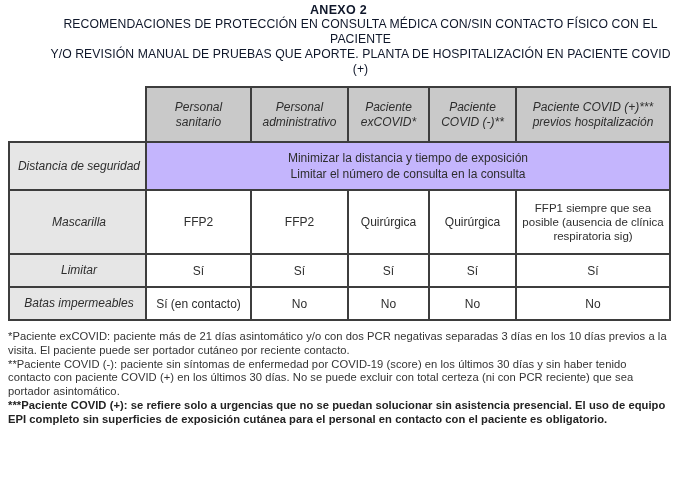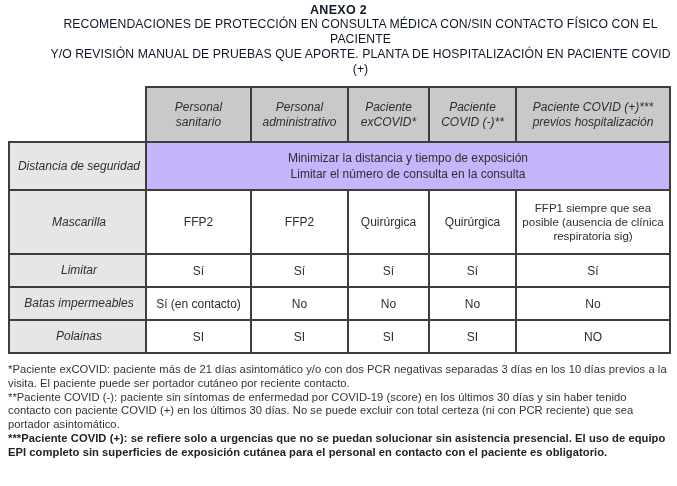--- a/index.html
+++ b/index.html
@@ -100,28 +100,20 @@
 
       <tr class="r-std">
         <th class="rowlabel">Batas impermeables</th>
         <td class="val">Sí (en contacto)</td>
         <td class="val">No</td>
         <td class="val">No</td>
         <td class="val">No</td>
         <td class="val">No</td>
       </tr>
 
-      <tr class="r-std">
-        <th class="rowlabel">Polainas</th>
-        <td class="val">SI</td>
-        <td class="val">SI</td>
-        <td class="val">SI</td>
-        <td class="val">SI</td>
-        <td class="val">NO</td>
-      </tr>
     </tbody>
   </table>
 
   <div class="footnotes">
     <p>*Paciente exCOVID: paciente más de 21 días asintomático y/o con dos PCR negativas separadas 3 días en los 10 días previos a la visita. El paciente puede ser portador cutáneo por reciente contacto.</p>
     <p>**Paciente COVID (-): paciente sin síntomas de enfermedad por COVID-19 (score) en los últimos 30 días y sin haber tenido contacto con paciente COVID (+) en los últimos 30 días. No se puede excluir con total certeza (ni con PCR reciente) que sea portador asintomático.</p>
     <p class="bold">***Paciente COVID (+): se refiere solo a urgencias que no se puedan solucionar sin asistencia presencial. El uso de equipo EPI completo sin superficies de exposición cutánea para el personal en contacto con el paciente es obligatorio.</p>
   </div>
 
 </div>

